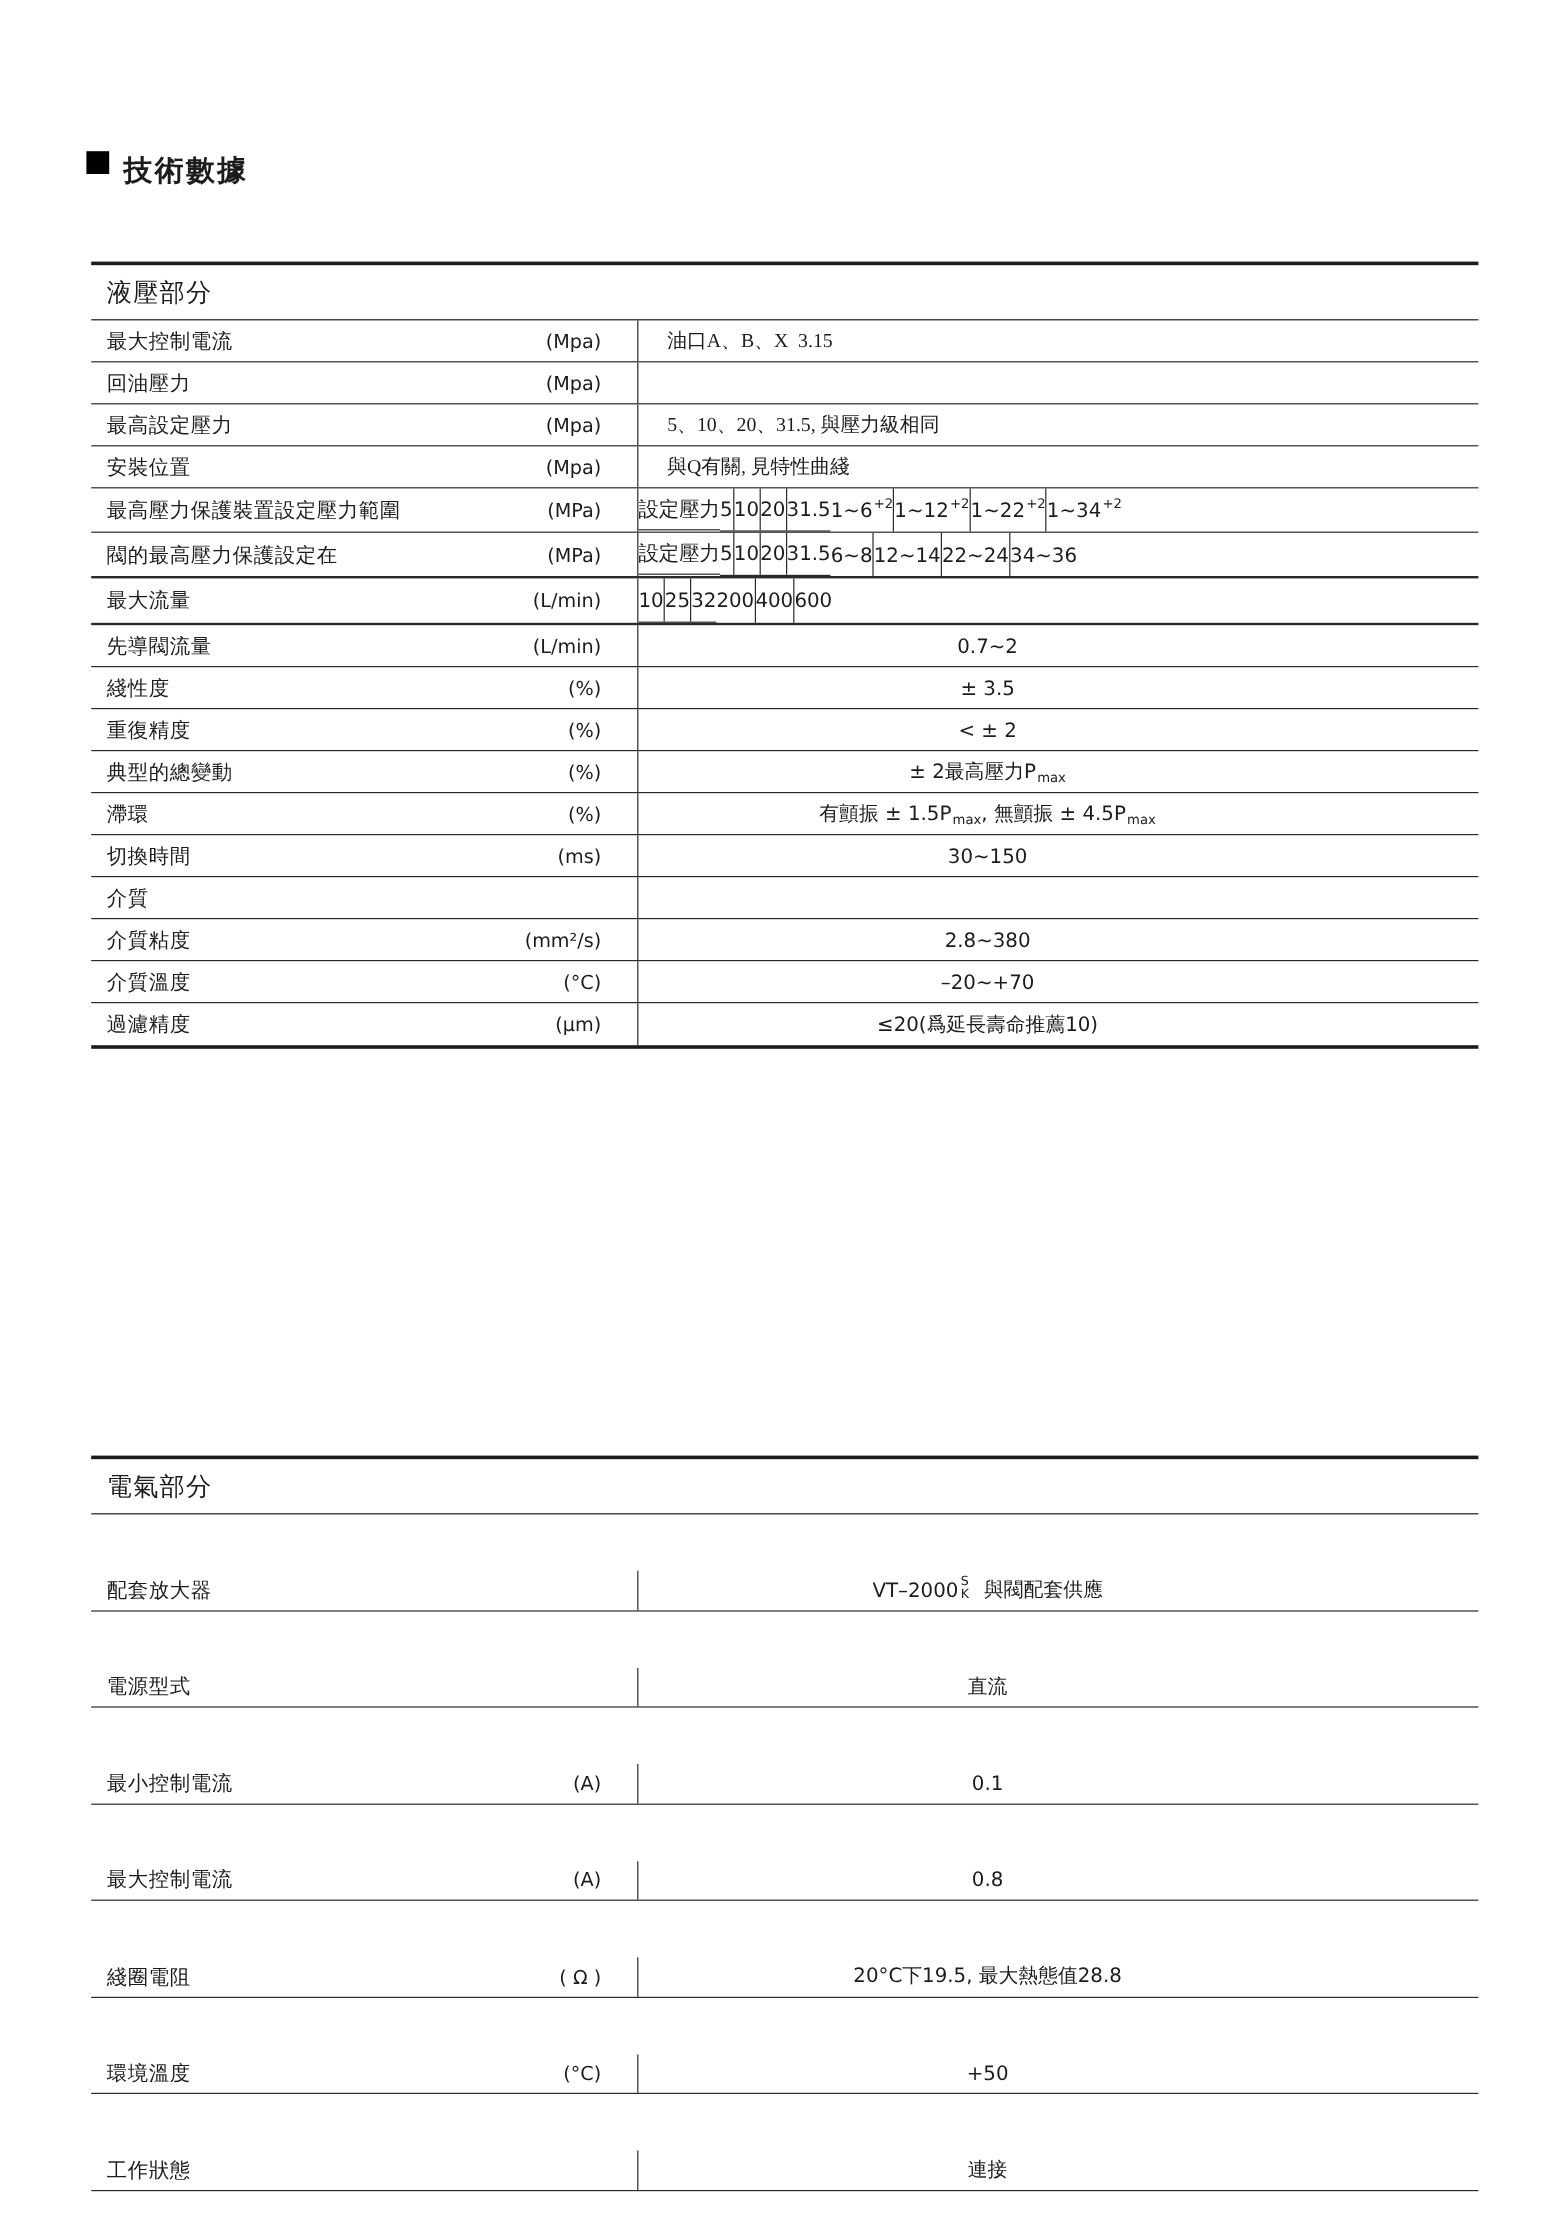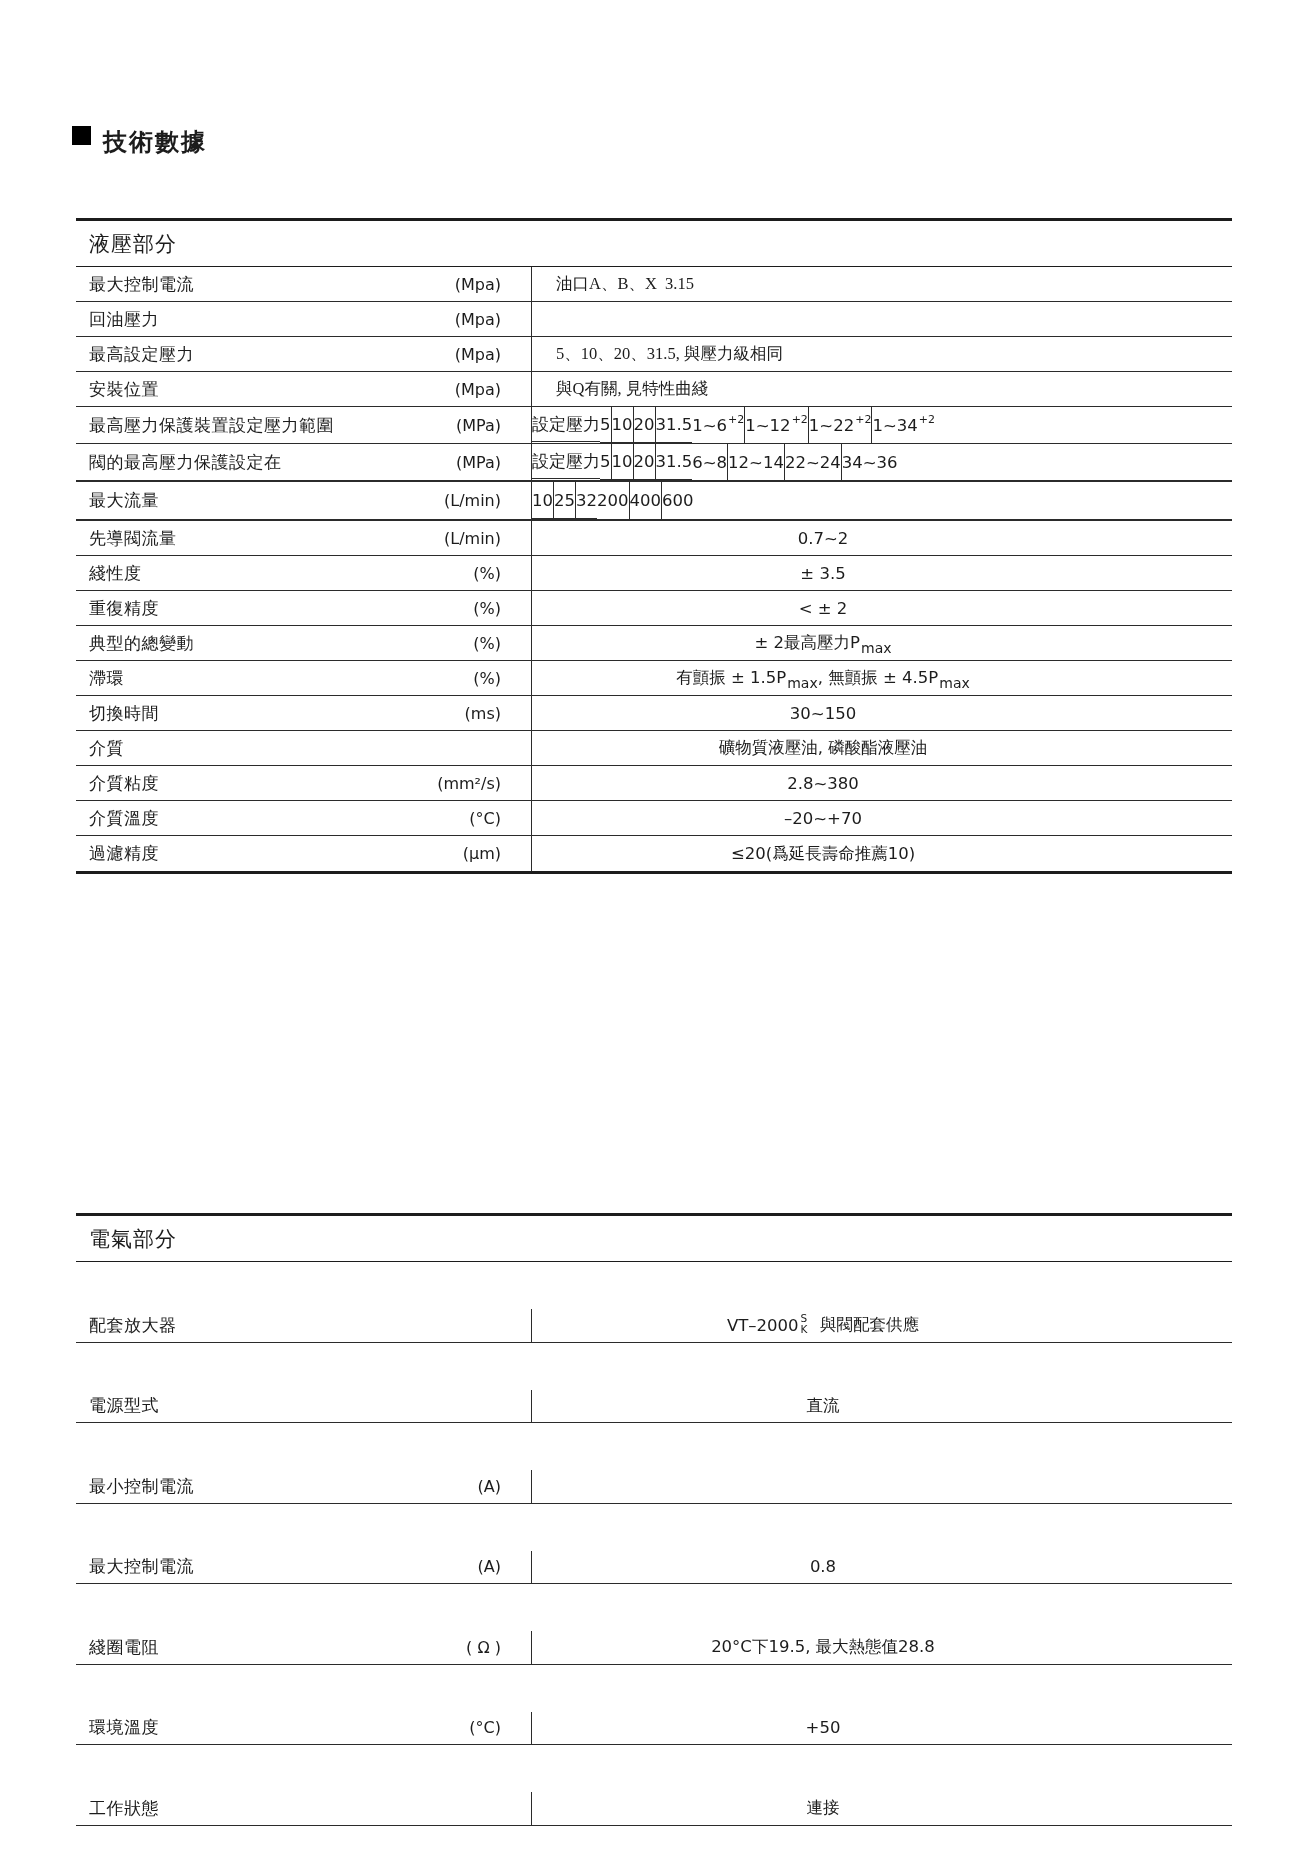--- a/index.html
+++ b/index.html
@@ -49,21 +49,21 @@
   .nrow { display:flex; height:36px; border-bottom:1px solid #2b2b2b; box-sizing:border-box; }
   .nrow:last-child { border-bottom:none; }
   .nrow.flow { height:37px; }
   .ncell { flex:1 1 0; display:flex; align-items:center; justify-content:center;
            font-size:16.5px; border-right:1px solid #2b2b2b; box-sizing:border-box; }
   .ncell:last-child { border-right:none; }
   .ncell span { white-space:pre; }
 
   
   .sup { font-size:11px; position:relative; top:-6px; margin-left:1px; }
-  .sub { font-size:14px; position:relative; top:5px;  margin-left:1px; }
+  .sub { font-size:11px; position:relative; top:5px;  margin-left:1px; }
   .stack { display:inline-flex; flex-direction:column; align-items:flex-start;
            font-size:10.5px; line-height:1.05; margin:0 2px; transform:translateY(-1px); }
 </style>
 </head>
 <body>
 
 <div class="page">
 
   <div class="title-row">
     <span class="title-sq"></span>
@@ -247,23 +247,20 @@
       <div class="valcell shift">
           <span>30~150</span>
         </div>
     </div>
 
     <div class="row simple">
       <div class="lblcell">
         <span class="lbl">介質</span>
         <span class="unit"></span>
       </div>
-      <div class="valcell shift">
-          <span>礦物質液壓油, 磷酸酯液壓油</span>
-        </div>
     </div>
 
     <div class="row simple">
       <div class="lblcell">
         <span class="lbl">介質粘度</span>
         <span class="unit">(mm²/s)</span>
       </div>
       <div class="valcell shift">
           <span>2.8~380</span>
         </div>
@@ -313,20 +310,23 @@
       <div class="valcell shift">
           <span>直流</span>
         </div>
     </div>
 
     <div class="row simple">
       <div class="lblcell">
         <span class="lbl">最小控制電流</span>
         <span class="unit">(A)</span>
       </div>
+      <div class="valcell shift">
+          <span>0.1</span>
+        </div>
     </div>
 
     <div class="row simple">
       <div class="lblcell">
         <span class="lbl">最大控制電流</span>
         <span class="unit">(A)</span>
       </div>
       <div class="valcell shift">
           <span>0.8</span>
         </div>

